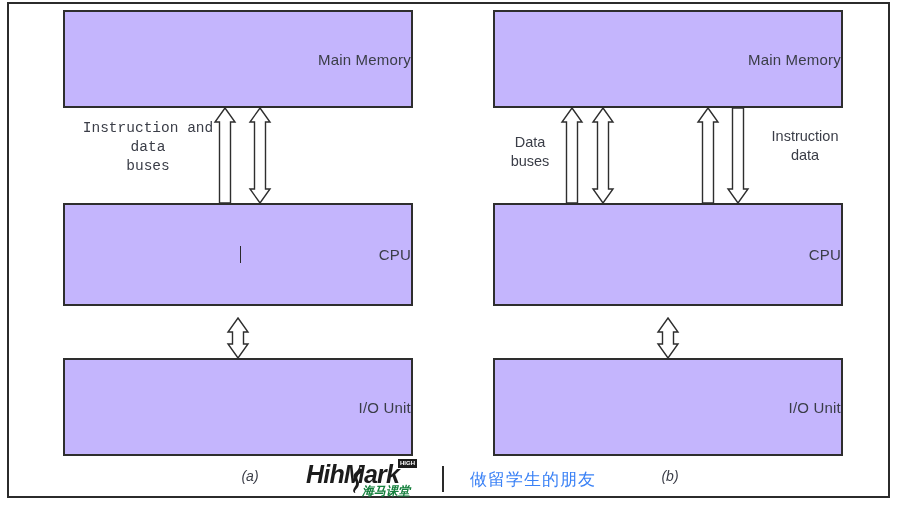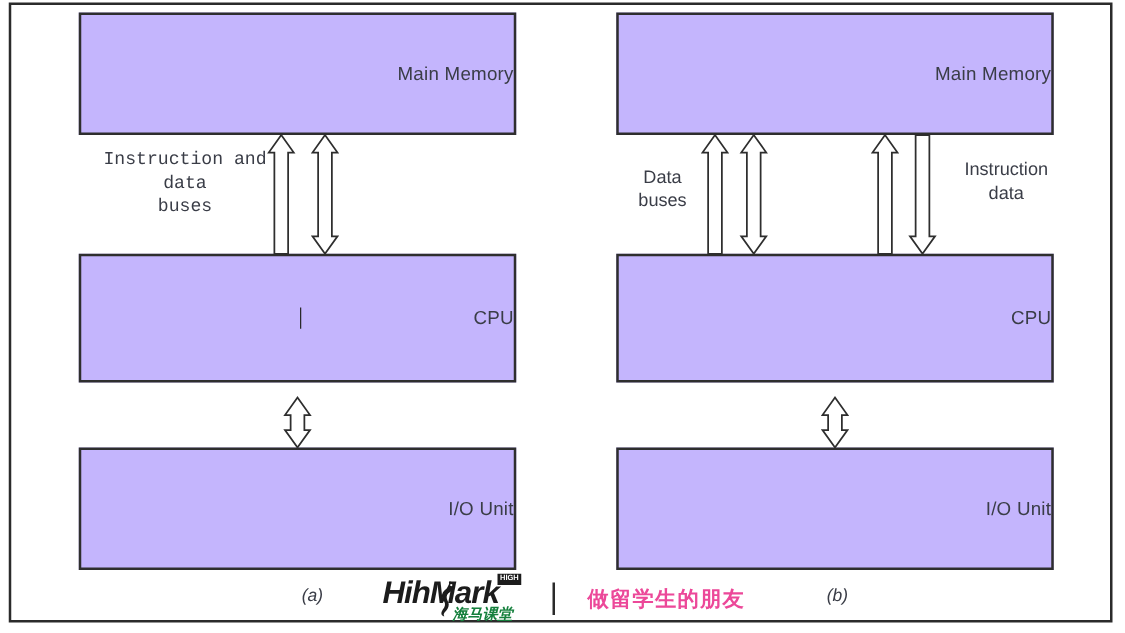--- a/index.html
+++ b/index.html
@@ -171,22 +171,22 @@
   }
   #wm-divider {
     width: 2px;
     height: 26px;
     background: #2a2a2a;
     margin: 0 6px 0 4px;
   }
   #wm-slogan {
     font-family: "DejaVu Sans", sans-serif;
     font-size: 17px;
-    font-weight: bold;
-    color: #ec4899;
+    font-weight: normal;
+    color: #3b82f6;
     white-space: nowrap;
     letter-spacing: 1px;
   }
 </style>
 </head>
 <body>
 
 <div id="page">
 
   <div id="outer-frame"></div>

